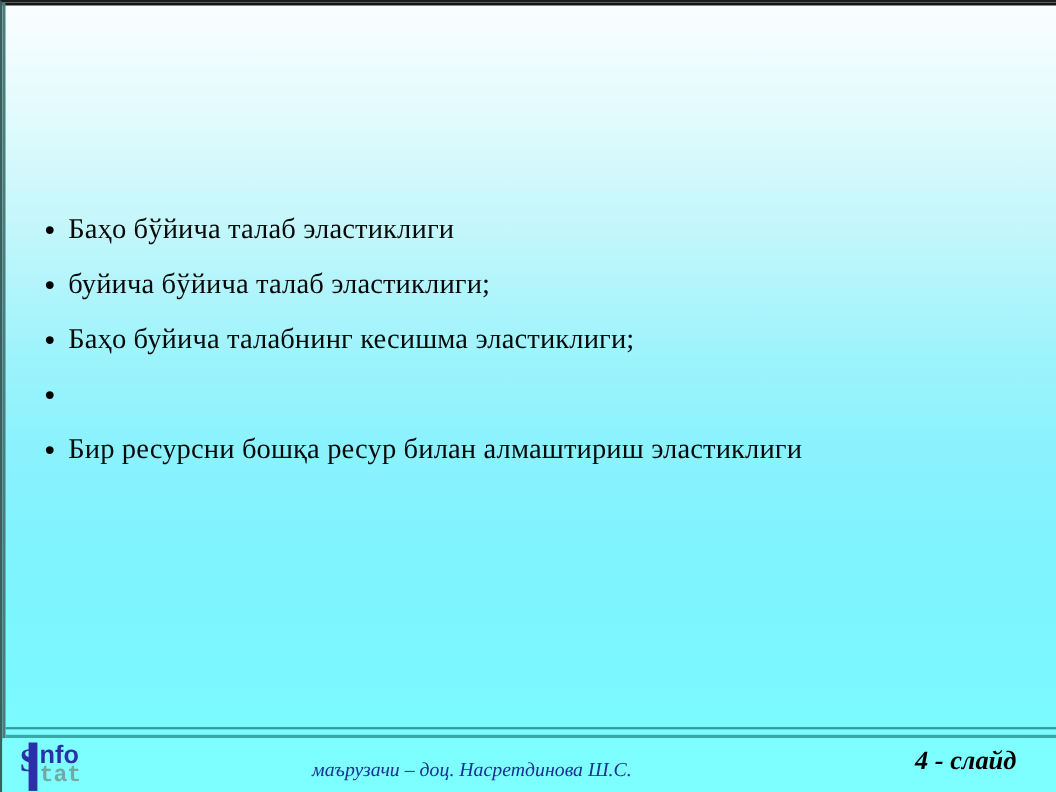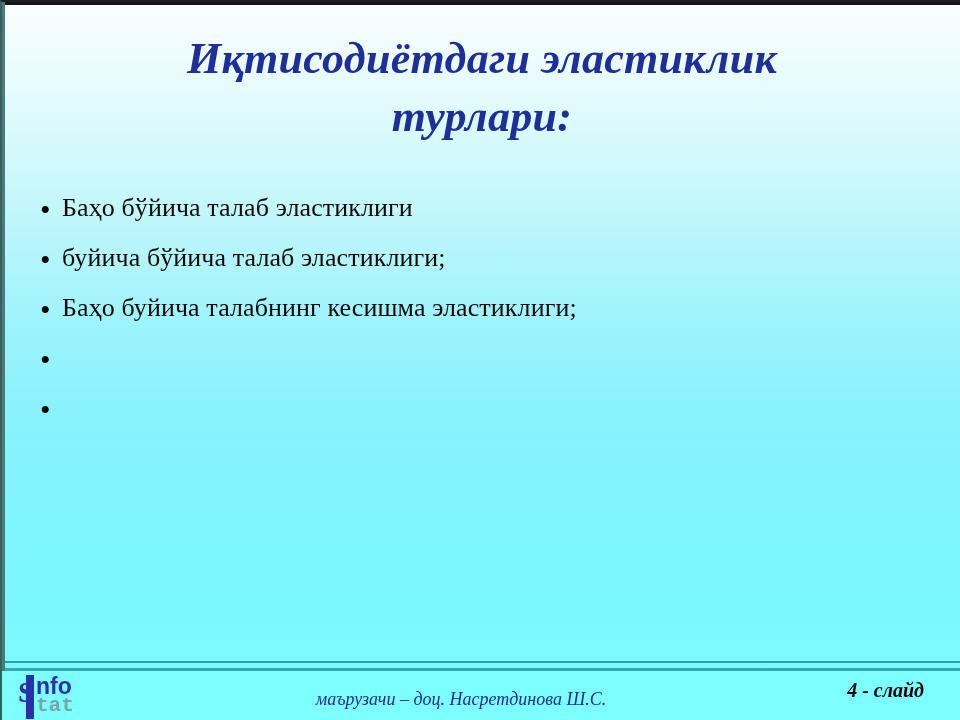--- a/index.html
+++ b/index.html
@@ -171,54 +171,52 @@
     top: 22px;
     font-family: Liberation Mono, monospace;
     font-size: 21px;
     font-weight: bold;
     color: #71a9a3;
     line-height: 1;
   }
 
   #footer-center {
     position: absolute;
-    left: 244px;
+    left: 212px;
     top: 688px;
     width: 430px;
     text-align: center;
     color: #1a2f8f;
     font-family: "Liberation Serif", "DejaVu Serif", serif;
     font-style: italic;
     font-size: 18px;
     line-height: 1.1;
   }
 
   #slide-number {
     position: absolute;
     right: 36px;
     top: 677px;
     color: #000000;
     font-family: "Liberation Serif", "DejaVu Serif", serif;
     font-style: italic;
     font-weight: bold;
-    font-size: 20px;
+    font-size: 24px;
     line-height: 1.1;
     white-space: nowrap;
   }
 </style>
 </head>
 <body>
 
 <div id="slide">
 
   <div id="top-rule"></div>
   <div id="left-rule"></div>
 
-  <div id="title">Иқтисодиётдаги эластиклик
-турлари:</div>
 
   <div id="bullets">
 
     <div class="bullet-row">
       <span class="bullet-dot">•</span>
       <span class="bullet-text">Баҳо бўйича талаб эластиклиги</span>
     </div>
 
     <div class="bullet-row">
       <span class="bullet-dot">•</span>
@@ -229,20 +227,21 @@
       <span class="bullet-dot">•</span>
       <span class="bullet-text">Баҳо буйича талабнинг кесишма эластиклиги;</span>
     </div>
 
     <div class="bullet-row">
       <span class="bullet-dot">•</span>
     </div>
 
     <div class="bullet-row">
       <span class="bullet-dot">•</span>
+      <span class="bullet-text">Бир ресурсни бошқа ресур билан алмаштириш эластиклиги</span>
     </div>
 
   </div>
 
   <div id="footer-divider-top"></div>
   <div id="footer-divider-bottom"></div>
 
   <div id="footer"></div>
 
   <div id="logo">

